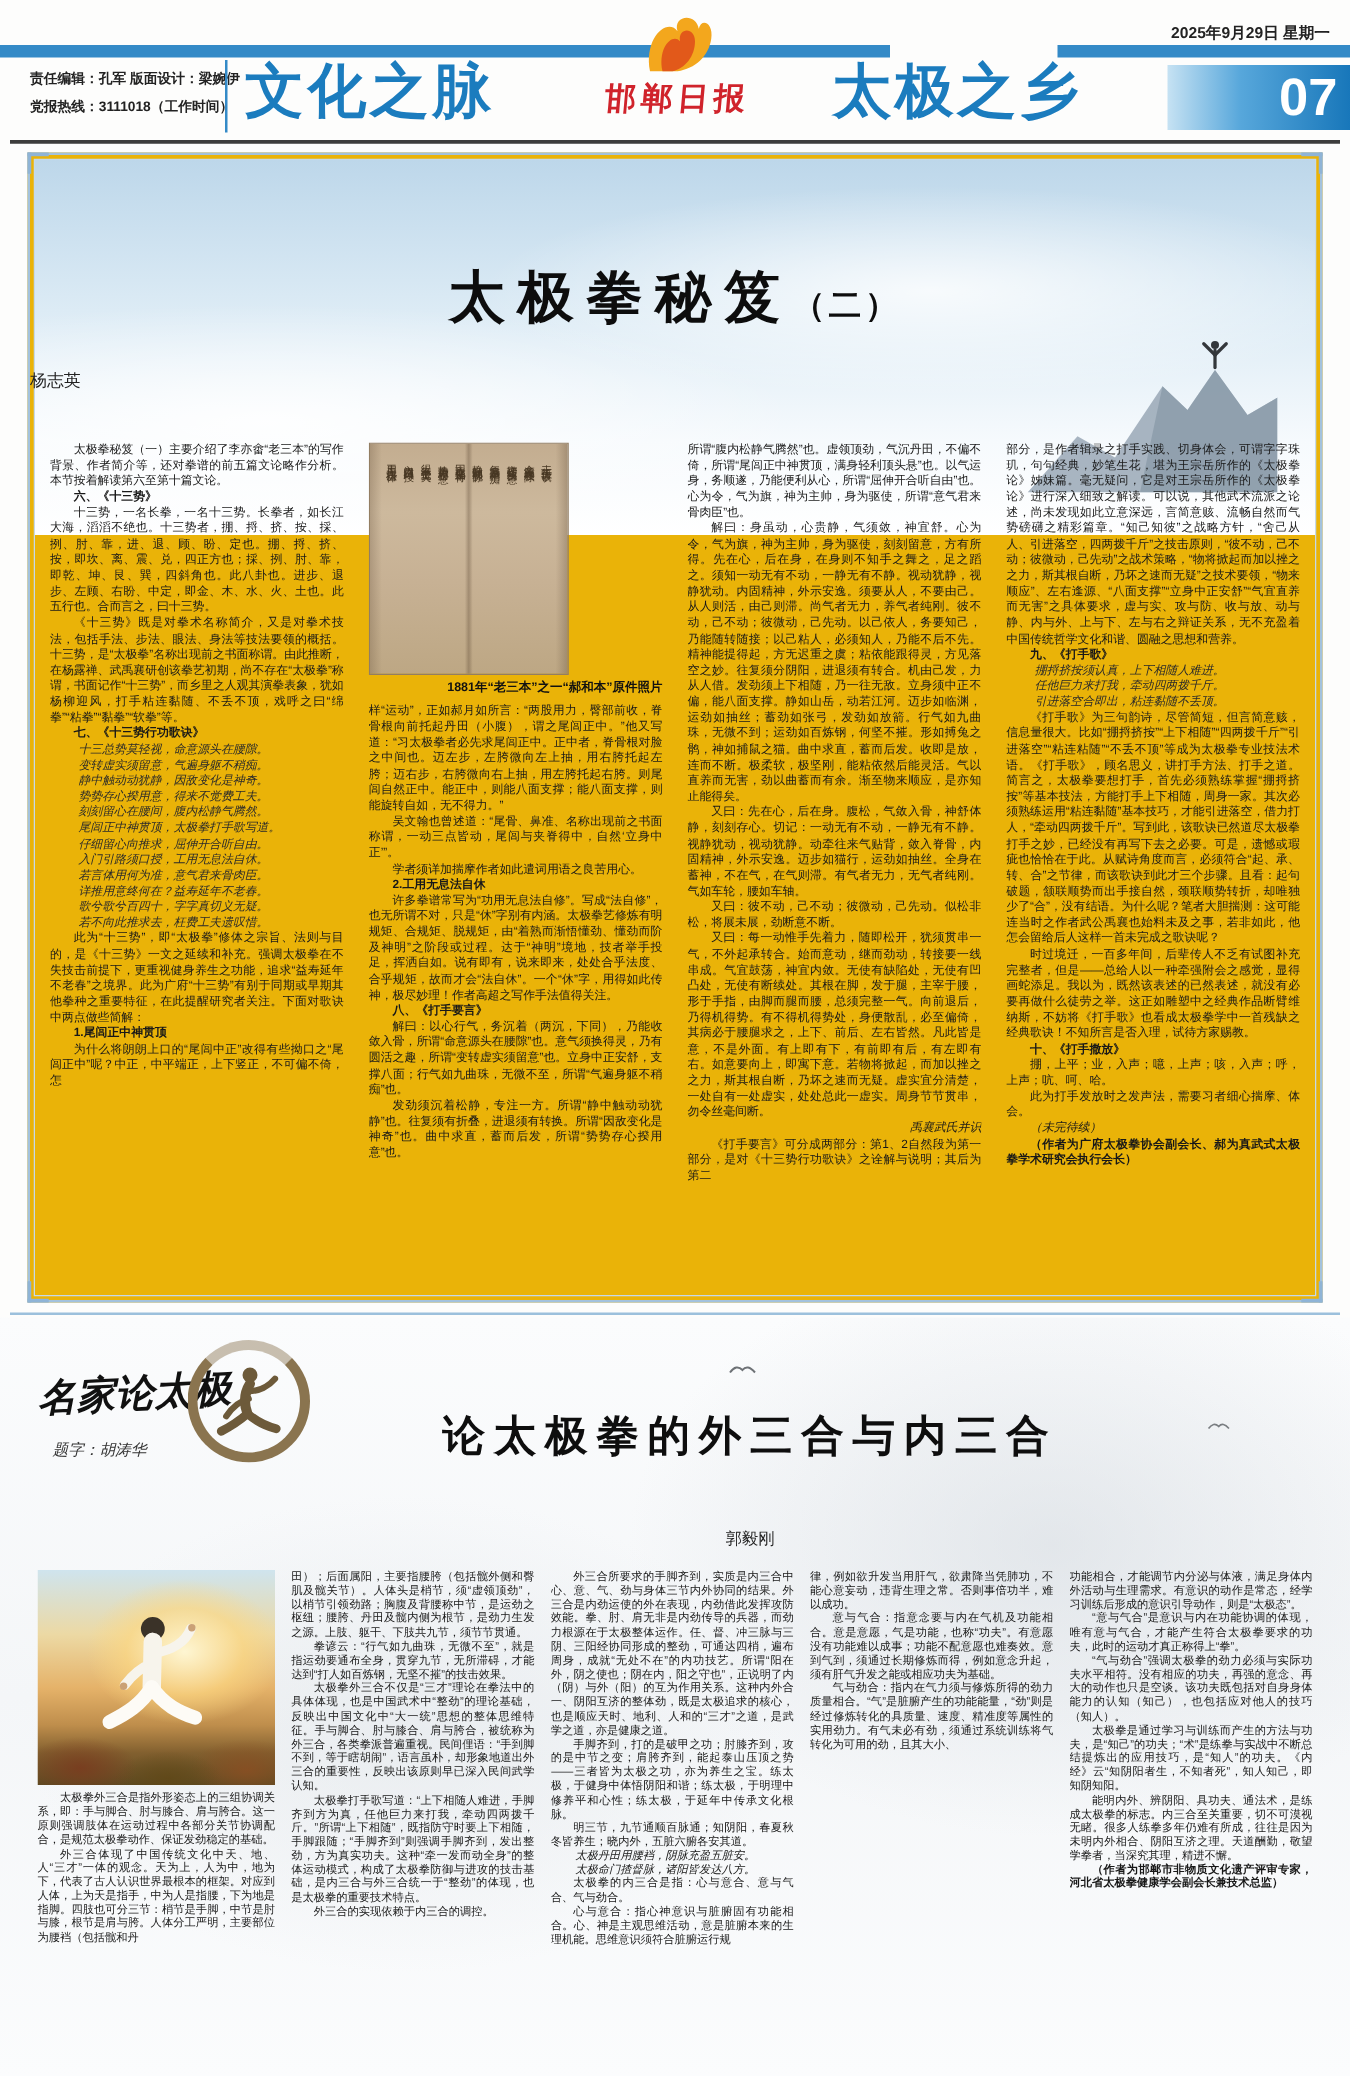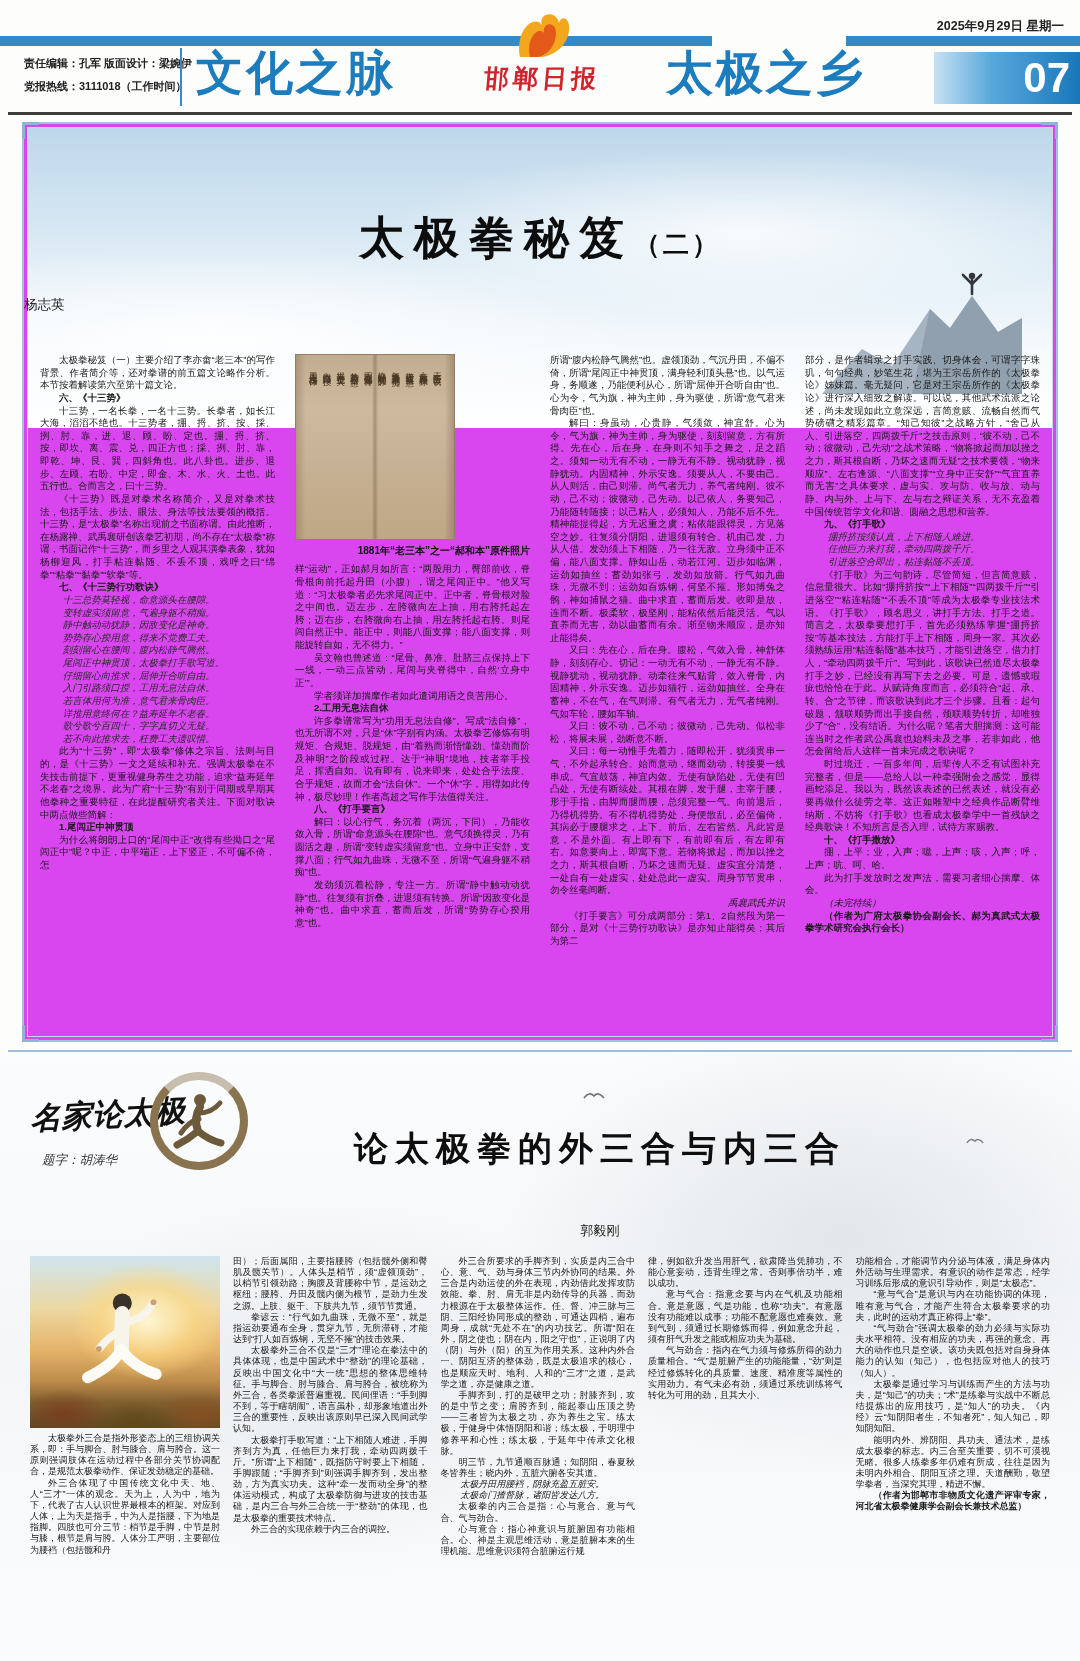--- a/index.html
+++ b/index.html
@@ -21,21 +21,21 @@
   .masthead{font-family:"Liberation Serif",serif;font-weight:bold;color:#d0232b;
             font-size:25px;letter-spacing:4px;transform:skewX(-5deg);margin-top:2px;white-space:nowrap;}
   .date{position:absolute;right:16px;top:18px;font-size:12.5px;font-weight:bold;color:#222;}
   .pagenum{position:absolute;left:934px;top:52px;width:146px;height:52px;line-height:52px;
            background:linear-gradient(90deg,#c6e2f3,#57a7db 40%,#1877ba);color:#fff;
            font-size:42px;font-weight:bold;text-align:right;padding-right:10px;box-sizing:border-box;}
   .hrule{position:absolute;left:8px;top:112px;width:1064px;height:3px;background:#3d3d3d;}
 
   
   .frame{position:absolute;left:22px;top:122px;width:1036px;height:920px;
-         border:2px solid #a3c2dd;box-sizing:border-box;background:#d946ef;}
+         border:2px solid #a3c2dd;box-sizing:border-box;background:#eab308;}
   .frame .inner-border{position:absolute;left:3px;top:3px;right:3px;bottom:3px;
          border:1px solid #c5d9ea;pointer-events:none;}
   .corner{position:absolute;width:14px;height:14px;border:3px solid #8fb4d6;}
   .c-tl{left:-2px;top:-2px;border-right:none;border-bottom:none;}
   .c-tr{right:-2px;top:-2px;border-left:none;border-bottom:none;}
   .c-bl{left:-2px;bottom:-2px;border-right:none;border-top:none;}
   .c-br{right:-2px;bottom:-2px;border-left:none;border-top:none;}
   .sky{position:absolute;left:4px;top:4px;right:4px;height:300px;
        background:
         radial-gradient(60% 45% at 18% 70%, rgba(255,255,255,.9), transparent 70%),
@@ -192,36 +192,36 @@
               <p>静中触动动犹静</p>
               <p>因敌变化是神奇</p>
               <p>势势存心揆用意</p>
               <p>得来不觉费工夫</p>
               <p>入门引路须口授</p>
               <p>工用无息法自休</p>
             </div>
           <figcaption>1881年“老三本”之一“郝和本”原件照片</figcaption>
         </figure>
       <p class="cont">样“运动”，正如郝月如所言：“两股用力，臀部前收，脊骨根向前托起丹田（小腹），谓之尾闾正中。”他又写道：“习太极拳者必先求尾闾正中。正中者，脊骨根对脸之中间也。迈左步，左胯微向左上抽，用右胯托起左胯；迈右步，右胯微向右上抽，用左胯托起右胯。则尾闾自然正中。能正中，则能八面支撑；能八面支撑，则能旋转自如，无不得力。”</p>
-          <p>吴文翰也曾述道：“尾骨、鼻准、肚脐三点保持上下一线，一动三点皆动，尾闾与夹脊得中，自然‘立身中正’”。</p>
+          <p>吴文翰也曾述道：“尾骨、鼻准、名称出现前之书面称谓，一动三点皆动，尾闾与夹脊得中，自然‘立身中正’”。</p>
           <p>学者须详加揣摩作者如此遣词用语之良苦用心。</p>
           <p class="sub">2.工用无息法自休</p>
           <p>许多拳谱常写为“功用无息法自修”。写成“法自修”，也无所谓不对，只是“休”字别有内涵。太极拳艺修炼有明规矩、合规矩、脱规矩，由“着熟而渐悟懂劲、懂劲而阶及神明”之阶段或过程。达于“神明”境地，技者举手投足，挥洒自如。说有即有，说来即来，处处合乎法度、合乎规矩，故而才会“法自休”。一个“休”字，用得如此传神，极尽妙理！作者高超之写作手法值得关注。</p>
           <p class="head">八、《打手要言》</p>
           <p>解曰：以心行气，务沉着（两沉，下同），乃能收敛入骨，所谓“命意源头在腰隙”也。意气须换得灵，乃有圆活之趣，所谓“变转虚实须留意”也。立身中正安舒，支撑八面；行气如九曲珠，无微不至，所谓“气遍身躯不稍痴”也。</p>
           <p>发劲须沉着松静，专注一方。所谓“静中触动动犹静”也。往复须有折叠，进退须有转换。所谓“因敌变化是神奇”也。曲中求直，蓄而后发，所谓“势势存心揆用意”也。</p>
         </div>
       <div class="col">
           <p class="cont">所谓“腹内松静气腾然”也。虚领顶劲，气沉丹田，不偏不倚，所谓“尾闾正中神贯顶，满身轻利顶头悬”也。以气运身，务顺遂，乃能便利从心，所谓“屈伸开合听自由”也。心为令，气为旗，神为主帅，身为驱使，所谓“意气君来骨肉臣”也。</p>
           <p>解曰：身虽动，心贵静，气须敛，神宜舒。心为令，气为旗，神为主帅，身为驱使，刻刻留意，方有所得。先在心，后在身，在身则不知手之舞之，足之蹈之。须知一动无有不动，一静无有不静。视动犹静，视静犹动。内固精神，外示安逸。须要从人，不要由己。从人则活，由己则滞。尚气者无力，养气者纯刚。彼不动，己不动；彼微动，己先动。以己依人，务要知己，乃能随转随接；以己粘人，必须知人，乃能不后不先。精神能提得起，方无迟重之虞；粘依能跟得灵，方见落空之妙。往复须分阴阳，进退须有转合。机由己发，力从人借。发劲须上下相随，乃一往无敌。立身须中正不偏，能八面支撑。静如山岳，动若江河。迈步如临渊，运劲如抽丝；蓄劲如张弓，发劲如放箭。行气如九曲珠，无微不到；运劲如百炼钢，何坚不摧。形如搏兔之鹘，神如捕鼠之猫。曲中求直，蓄而后发。收即是放，连而不断。极柔软，极坚刚，能粘依然后能灵活。气以直养而无害，劲以曲蓄而有余。渐至物来顺应，是亦知止能得矣。</p>
           <p>又曰：先在心，后在身。腹松，气敛入骨，神舒体静，刻刻存心。切记：一动无有不动，一静无有不静。视静犹动，视动犹静。动牵往来气贴背，敛入脊骨，内固精神，外示安逸。迈步如猫行，运劲如抽丝。全身在蓄神，不在气，在气则滞。有气者无力，无气者纯刚。气如车轮，腰如车轴。</p>
           <p>又曰：彼不动，己不动；彼微动，己先动。似松非松，将展未展，劲断意不断。</p>
           <p>又曰：每一动惟手先着力，随即松开，犹须贯串一气，不外起承转合。始而意动，继而劲动，转接要一线串成。气宜鼓荡，神宜内敛。无使有缺陷处，无使有凹凸处，无使有断续处。其根在脚，发于腿，主宰于腰，形于手指，由脚而腿而腰，总须完整一气。向前退后，乃得机得势。有不得机得势处，身便散乱，必至偏倚，其病必于腰腿求之，上下、前后、左右皆然。凡此皆是意，不是外面。有上即有下，有前即有后，有左即有右。如意要向上，即寓下意。若物将掀起，而加以挫之之力，斯其根自断，乃坏之速而无疑。虚实宜分清楚，一处自有一处虚实，处处总此一虚实。周身节节贯串，勿令丝毫间断。</p>
           <p class="sign">禹襄武氏并识</p>
-          <p>《打手要言》可分成两部分：第1、2自然段为第一部分，是对《十三势行功歌诀》是亦知止能得矣；其后为第二</p>
+          <p>《打手要言》可分成两部分：第1、2自然段为第一部分，是对《十三势行功歌诀》之诠解与说明；其后为第二</p>
         </div>
       <div class="col">
           <p class="cont">部分，是作者辑录之打手实践、切身体会，可谓字字珠玑，句句经典，妙笔生花，堪为王宗岳所作的《太极拳论》姊妹篇。毫无疑问，它是对王宗岳所作的《太极拳论》进行深入细致之解读。可以说，其他武术流派之论述，尚未发现如此立意深远，言简意赅、流畅自然而气势磅礴之精彩篇章。“知己知彼”之战略方针，“舍己从人、引进落空，四两拨千斤”之技击原则，“彼不动，己不动；彼微动，己先动”之战术策略，“物将掀起而加以挫之之力，斯其根自断，乃坏之速而无疑”之技术要领，“物来顺应”、左右逢源、“八面支撑”“立身中正安舒”“气宜直养而无害”之具体要求，虚与实、攻与防、收与放、动与静、内与外、上与下、左与右之辩证关系，无不充盈着中国传统哲学文化和谐、圆融之思想和营养。</p>
           <p class="head">九、《打手歌》</p>
           <p class="poem">掤捋挤按须认真，上下相随人难进。</p>
           <p class="poem">任他巨力来打我，牵动四两拨千斤。</p>
           <p class="poem">引进落空合即出，粘连黏随不丢顶。</p>
           <p>《打手歌》为三句韵诗，尽管简短，但言简意赅，信息量很大。比如“掤捋挤按”“上下相随”“四两拨千斤”“引进落空”“粘连粘随”“不丢不顶”等成为太极拳专业技法术语。《打手歌》，顾名思义，讲打手方法、打手之道。简言之，太极拳要想打手，首先必须熟练掌握“掤捋挤按”等基本技法，方能打手上下相随，周身一家。其次必须熟练运用“粘连黏随”基本技巧，才能引进落空，借力打人，“牵动四两拨千斤”。写到此，该歌诀已然道尽太极拳打手之妙，已经没有再写下去之必要。可是，遗憾或瑕疵也恰恰在于此。从赋诗角度而言，必须符合“起、承、转、合”之节律，而该歌诀到此才三个步骤。且看：起句破题，颔联顺势而出手接自然，颈联顺势转折，却唯独少了“合”，没有结语。为什么呢？笔者大胆揣测：这可能连当时之作者武公禹襄也始料未及之事，若非如此，他怎会留给后人这样一首未完成之歌诀呢？</p>
           <p>时过境迁，一百多年间，后辈传人不乏有试图补充完整者，但是——总给人以一种牵强附会之感觉，显得画蛇添足。我以为，既然该表述的已然表述，就没有必要再做什么徒劳之举。这正如雕塑中之经典作品断臂维纳斯，不妨将《打手歌》也看成太极拳学中一首残缺之经典歌诀！不知所言是否入理，试待方家赐教。</p>
           <p class="head">十、《打手撒放》</p>

